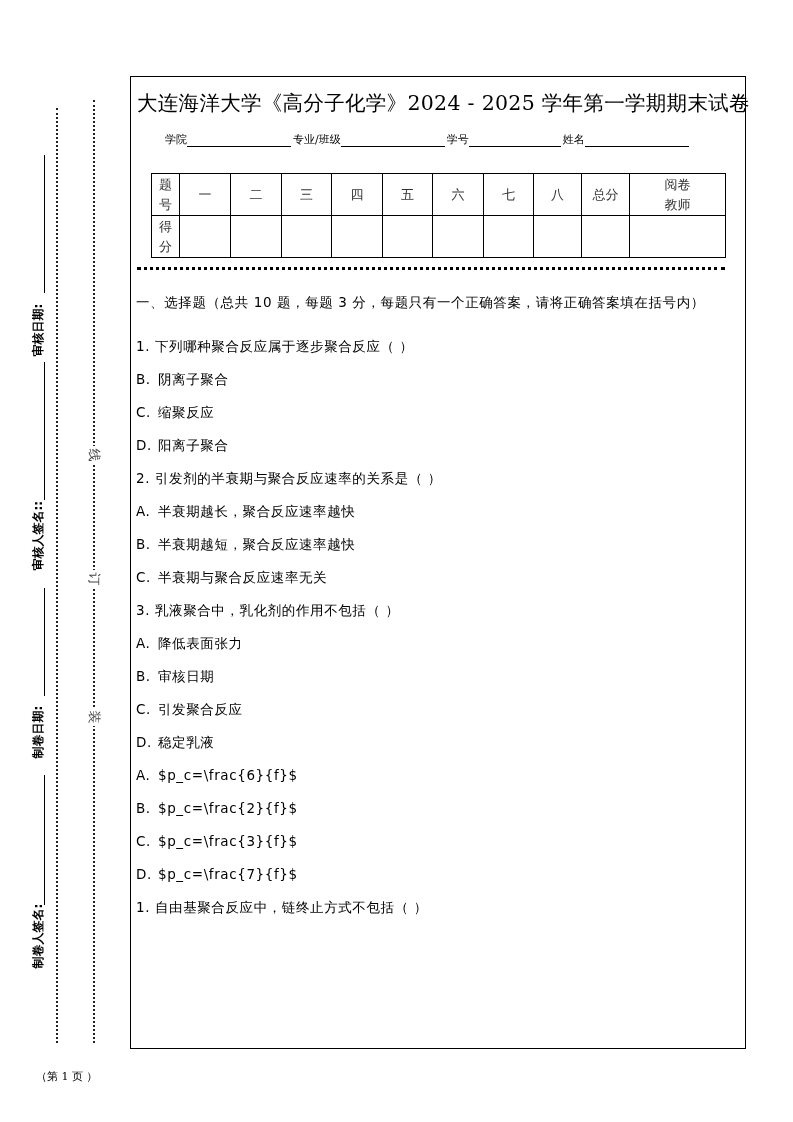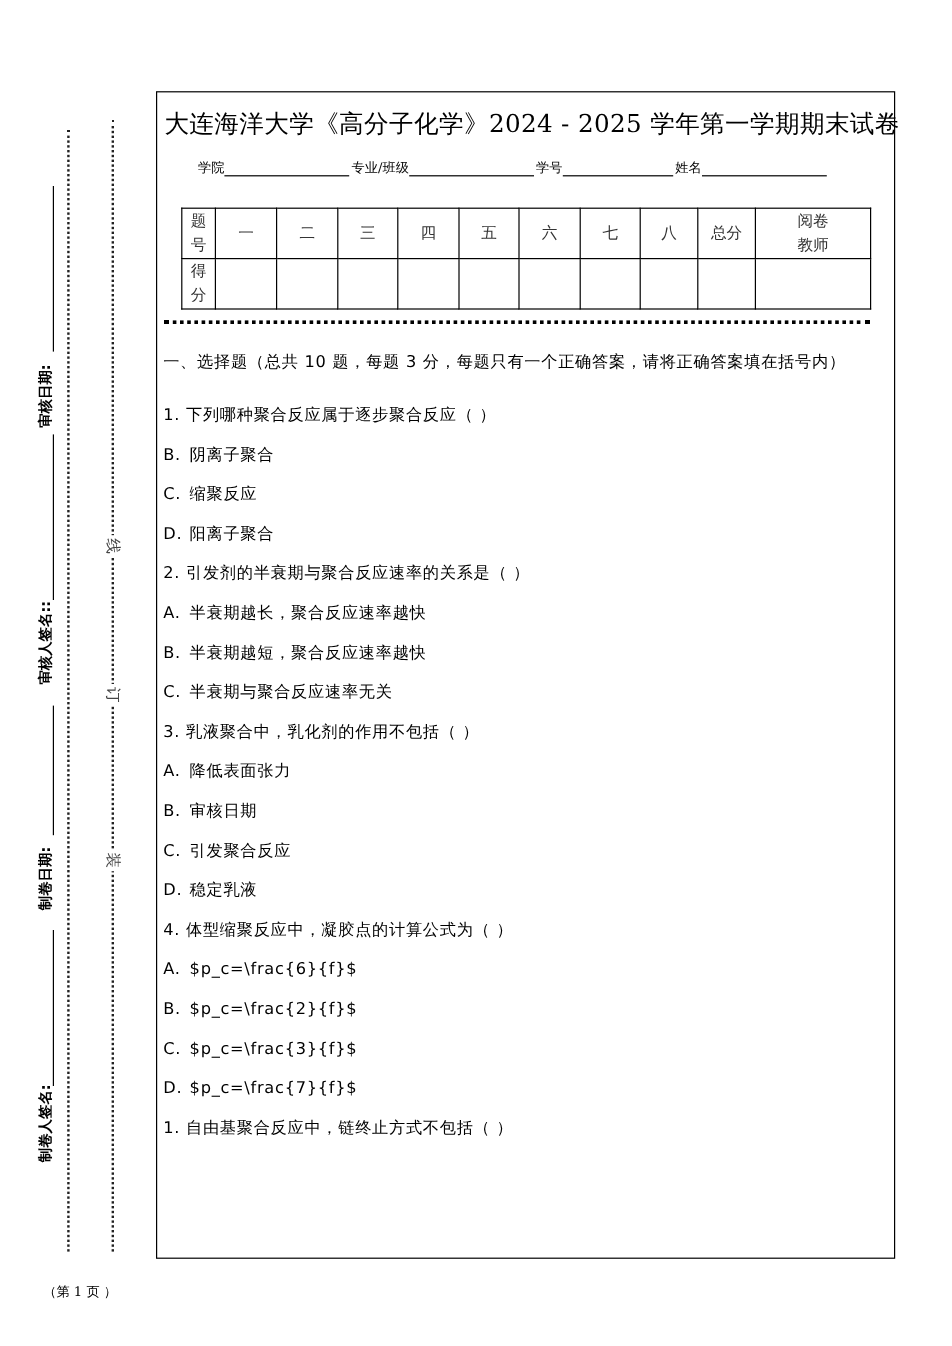--- a/index.html
+++ b/index.html
@@ -128,21 +128,20 @@
     <div class="line"><span class="lbl">A.</span><span>半衰期越长，聚合反应速率越快</span></div>
     <div class="line"><span class="lbl">B.</span><span>半衰期越短，聚合反应速率越快</span></div>
     <div class="line"><span class="lbl">C.</span><span>半衰期与聚合反应速率无关</span></div>
 
     <div class="line">3.  乳液聚合中，乳化剂的作用不包括（   ）</div>
     <div class="line"><span class="lbl">A.</span><span>降低表面张力</span></div>
     <div class="line"><span class="lbl">B.</span><span>审核日期</span></div>
     <div class="line"><span class="lbl">C.</span><span>引发聚合反应</span></div>
     <div class="line"><span class="lbl">D.</span><span>稳定乳液</span></div>
 
-    <div class="line">4.  体型缩聚反应中，凝胶点的计算公式为（   ）</div>
     <div class="line"><span class="lbl">A.</span><span>$p_c=\frac{6}{f}$</span></div>
     <div class="line"><span class="lbl">B.</span><span>$p_c=\frac{2}{f}$</span></div>
     <div class="line"><span class="lbl">C.</span><span>$p_c=\frac{3}{f}$</span></div>
     <div class="line"><span class="lbl">D.</span><span>$p_c=\frac{7}{f}$</span></div>
 
     <div class="line">1.  自由基聚合反应中，链终止方式不包括（   ）</div>
   </div>
 </div>
 
 <div class="footer serif">（第 1 页 ）</div>

